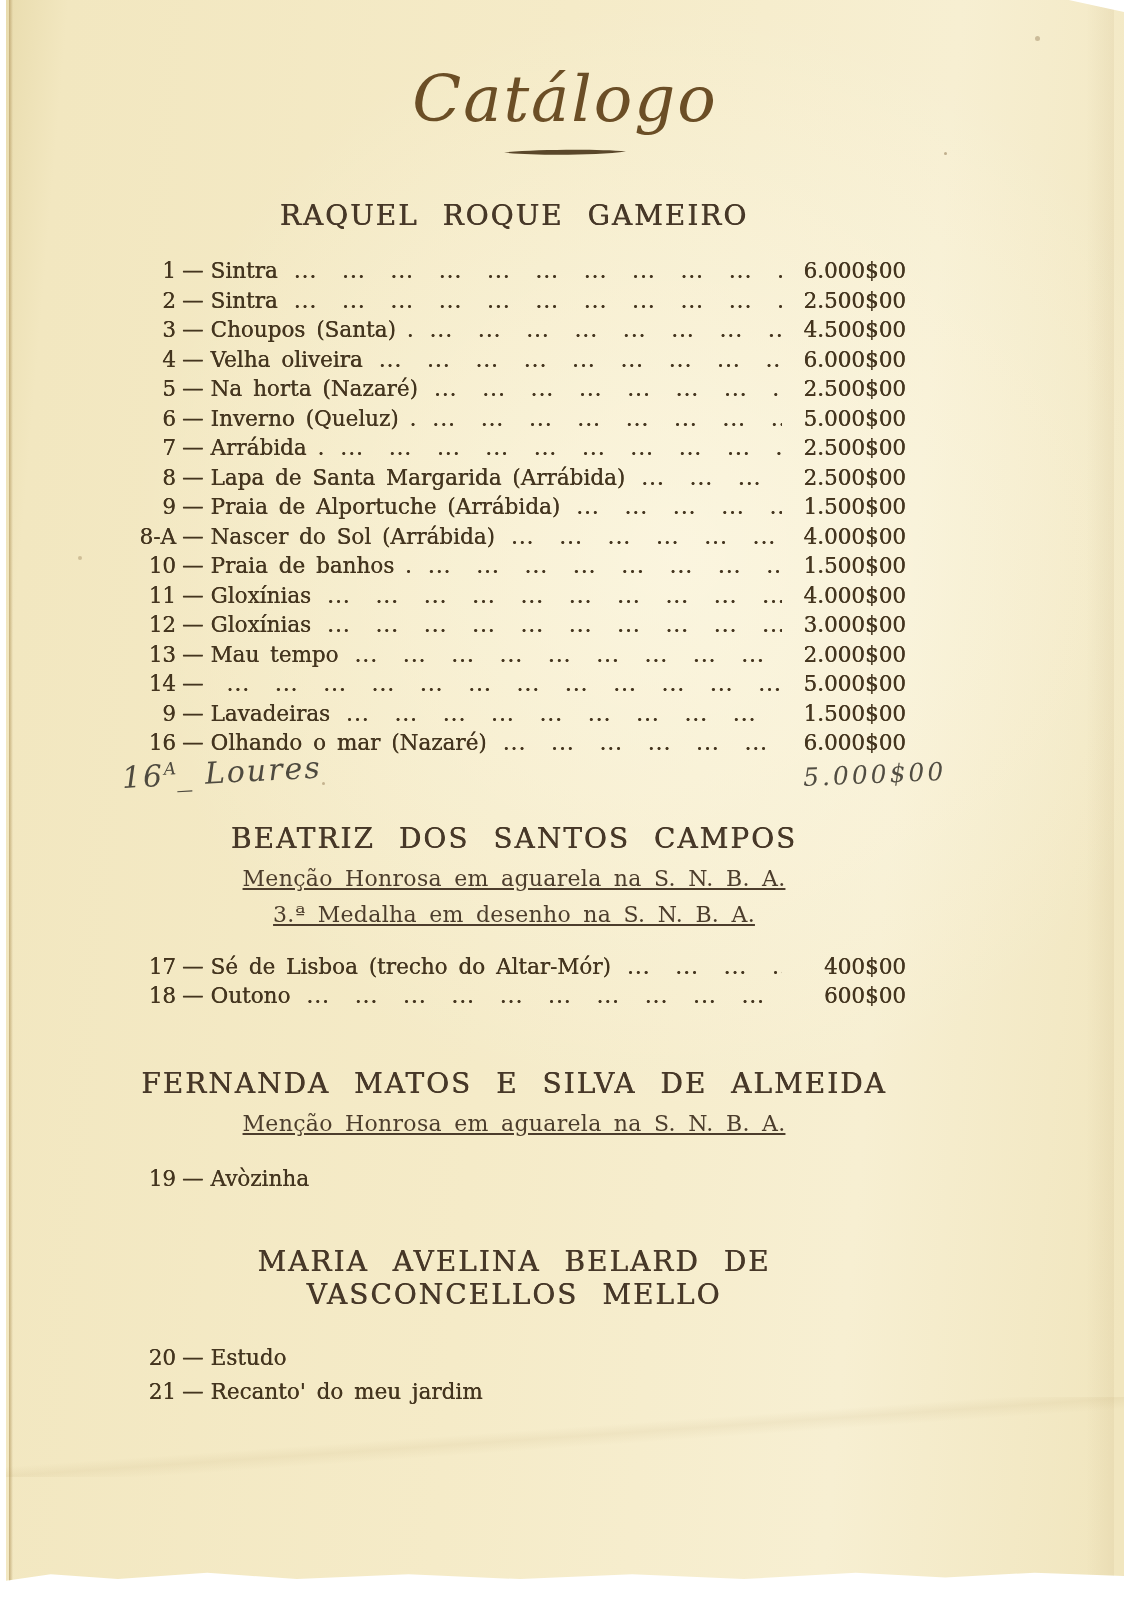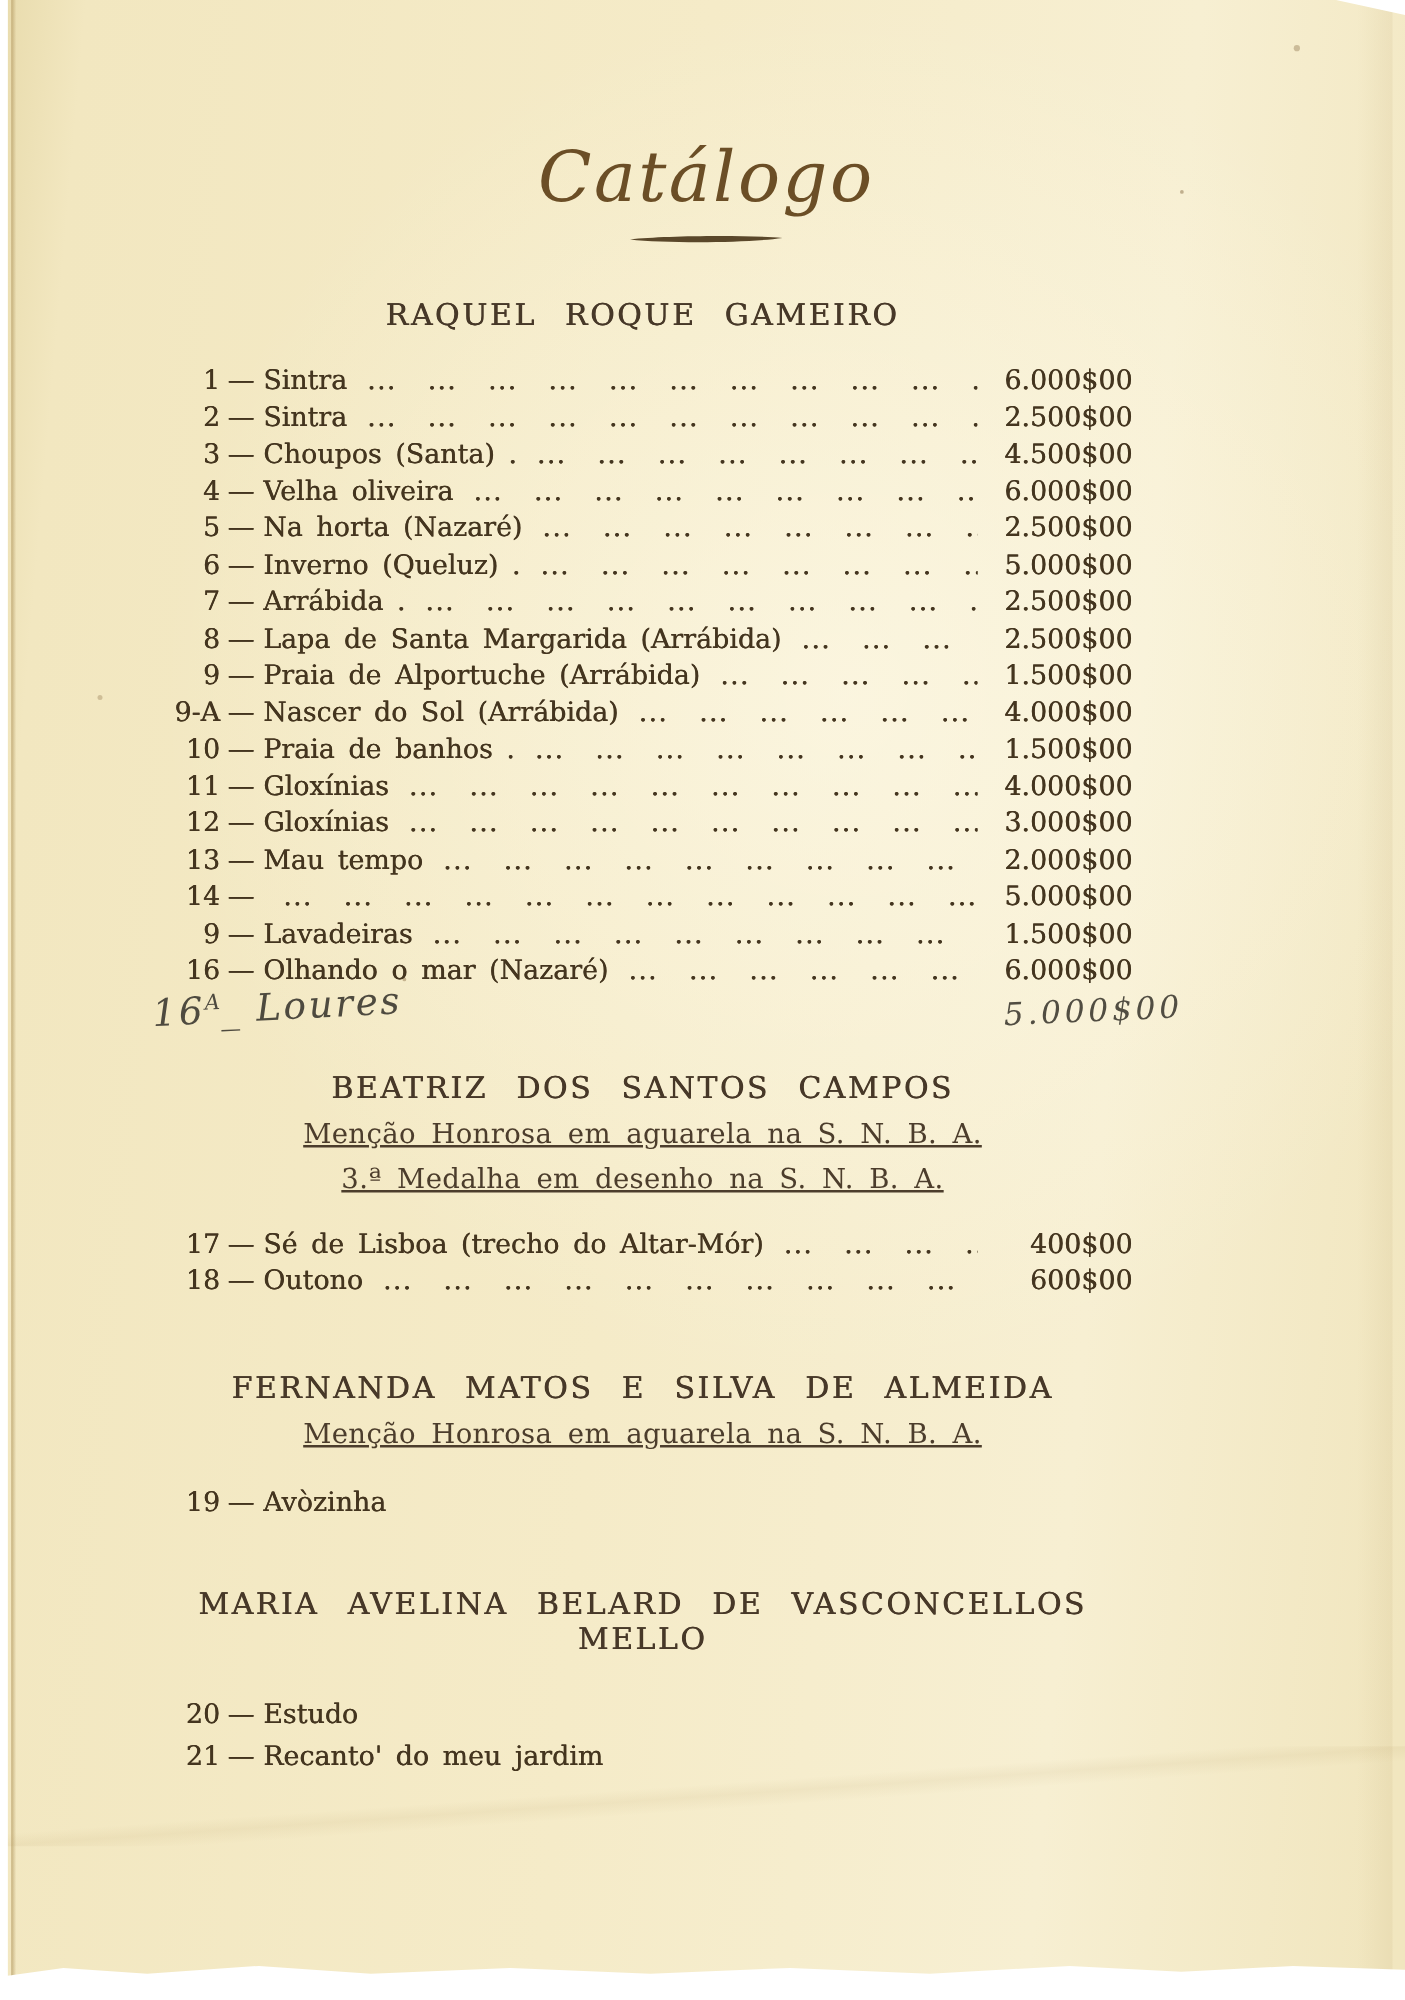--- a/index.html
+++ b/index.html
@@ -19,30 +19,30 @@
     background:linear-gradient(to right,rgba(190,166,112,.85),rgba(190,166,112,0));}
   .fold-right{position:absolute;top:0;right:10px;width:28px;height:100%;
     background:linear-gradient(to right,rgba(255,255,255,0),rgba(172,142,84,.10));}
   .corner-wedge{position:absolute;top:0;right:0;width:60px;height:12px;background:#fff;
     clip-path:polygon(8% 0,100% 0,100% 100%);}
   .crease{position:absolute;left:0;right:0;bottom:110px;height:80px;
     background:linear-gradient(176deg,rgba(0,0,0,0) 44%,rgba(168,138,78,.09) 50%,rgba(0,0,0,0) 57%);}
   .speck{position:absolute;border-radius:50%;background:#7d6038;}
 
   .page-title{
-    margin:110px 0 0;text-align:center;
-    font-size:56px;font-style:italic;font-weight:400;
+    margin:62px 0 0;text-align:center;
+    font-size:64px;font-style:italic;font-weight:400;
     color:#6b4e26;letter-spacing:2px;
   }
   .divider{display:block;margin:12px auto 0;}
 
   .content{position:relative;margin-left:116px;width:784px;}
 
   .artist{
-    text-align:center;font-size:24px;font-weight:400;margin:4px;
+    text-align:center;font-size:28px;font-weight:400;margin:4px;
     color:#473828;letter-spacing:2px;word-spacing:13px;
     text-shadow:0.4px 0 0 currentColor;
   }
   .subtitle{
     text-align:center;font-size:22px;margin:11px 0 0;
     color:#4c3d2c;word-spacing:5px;letter-spacing:.3px;text-decoration:underline;
   }
 
   .rows{margin-top:24px;}
   .row{
@@ -162,21 +162,21 @@
             <span class="price">2.500$00</span>
           </div>
           <div class="row">
             <span class="num">9</span>
             <span class="dash">—</span>
             <span class="name">Praia de Alportuche (Arrábida)</span>
             <span class="leader">... ... ... ... ... ... ... ... ... ... ... ... ... ... ... ... ... ... ... ...</span>
             <span class="price">1.500$00</span>
           </div>
           <div class="row">
-            <span class="num">9-A</span>
+            <span class="num">8-A</span>
             <span class="dash">—</span>
             <span class="name">Nascer do Sol (Arrábida)</span>
             <span class="leader">... ... ... ... ... ... ... ... ... ... ... ... ... ... ... ... ... ... ... ...</span>
             <span class="price">4.000$00</span>
           </div>
           <div class="row">
             <span class="num">10</span>
             <span class="dash">—</span>
             <span class="name">Praia de banhos .</span>
             <span class="leader">... ... ... ... ... ... ... ... ... ... ... ... ... ... ... ... ... ... ... ...</span>

